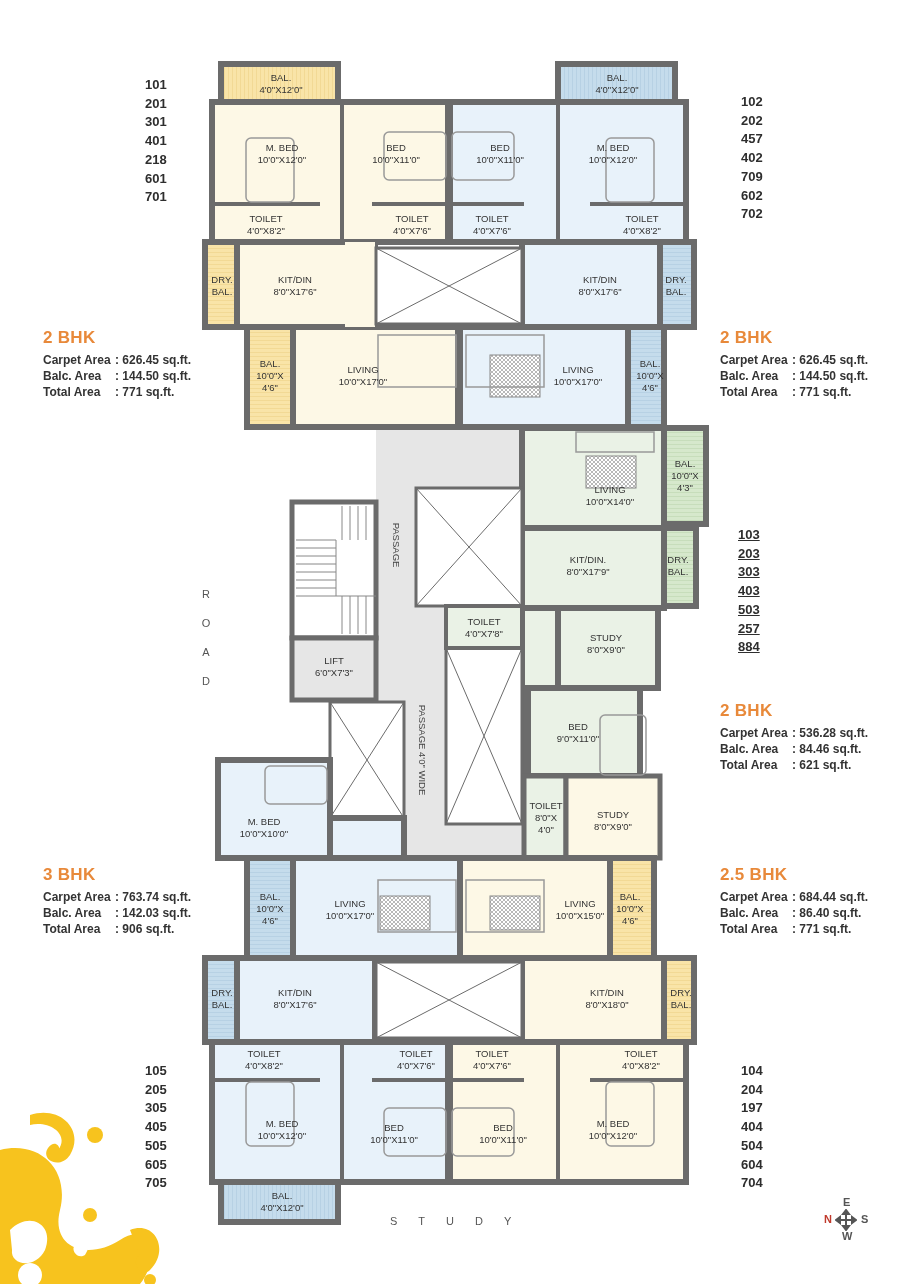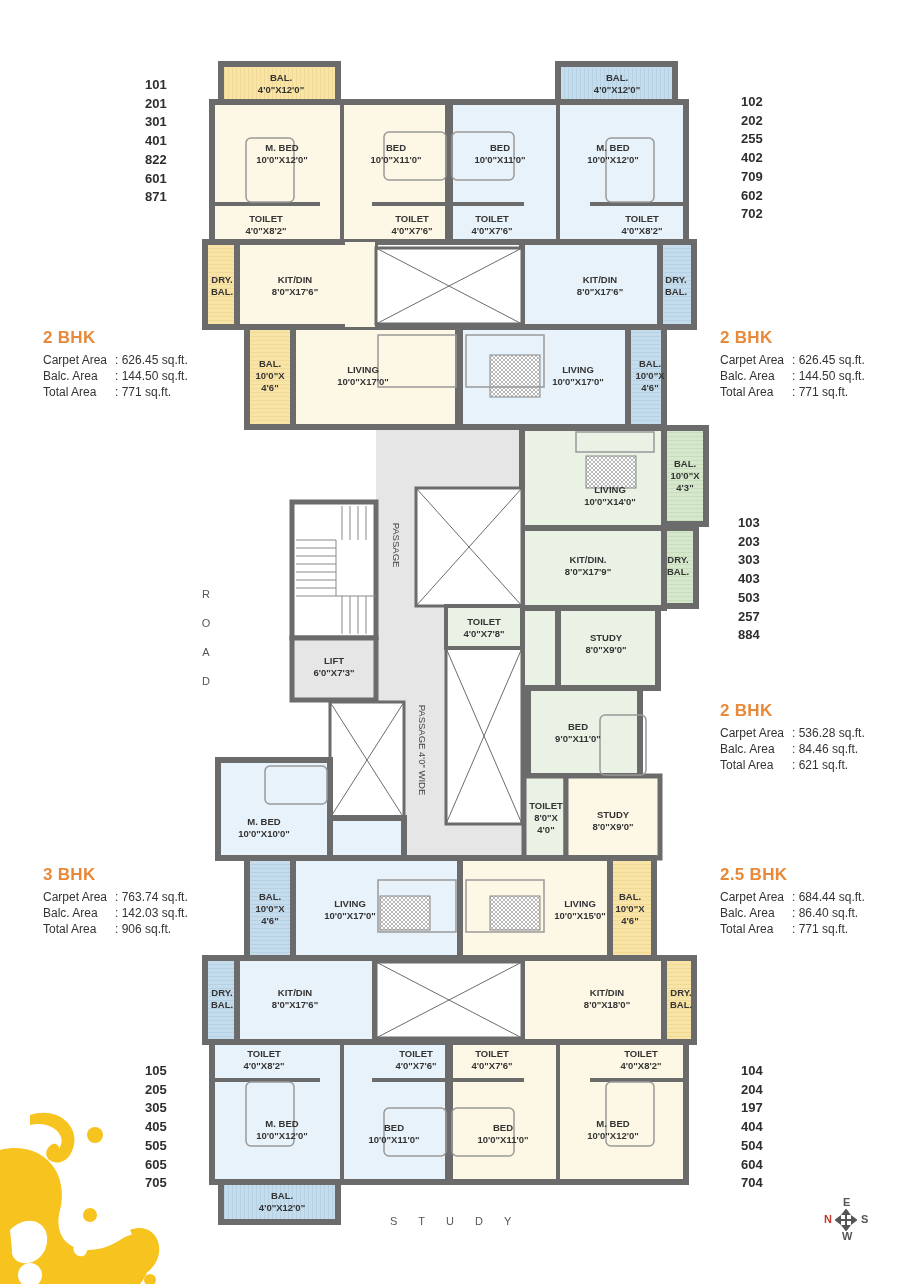--- a/index.html
+++ b/index.html
@@ -1,23 +1,23 @@
 <!DOCTYPE html>
 <html><head>
 <meta charset="utf-8">
 <style>
   html,body{margin:0;padding:0;background:#fff;}
   body{width:909px;height:1284px;position:relative;overflow:hidden;font-family:"Liberation Sans",sans-serif;color:#333;}
   .abs{position:absolute;}
   .unitnums{position:absolute;font-weight:bold;font-size:13px;line-height:18.7px;color:#2e2e2e;}
   .info{position:absolute;font-size:12px;line-height:16px;color:#333;}
   .info .ttl{font-size:17px;font-weight:bold;color:#e8893a;margin-bottom:6px;letter-spacing:0.3px;}
-  .info .row{display:flex;}
+  .info .row{display:flex;font-weight:bold;}
   .info .lbl{width:72px;}
-  .rlabel{position:absolute;font-size:9.5px;line-height:12px;text-align:center;color:#333;white-space:pre-line;transform:translate(-50%,-50%);font-weight:bold;}
+  .rlabel{position:absolute;font-size:9.5px;line-height:12px;text-align:center;color:#333;white-space:pre-line;transform:translate(-50%,-50%);}
   .road-v{position:absolute;left:200px;top:580px;font-size:11px;color:#555;letter-spacing:0;width:12px;line-height:29px;text-align:center;}
   .road-h{position:absolute;top:1215px;left:390px;font-size:11px;color:#555;letter-spacing:21px;}
   .compass{position:absolute;left:820px;top:1196px;width:60px;height:50px;}
   .compass span{position:absolute;font-size:11px;font-weight:bold;color:#555;}
 </style>
 </head>
 <body>
 
 <svg class="abs" style="left:0;top:1110px" width="170" height="174" viewBox="0 0 170 174">
   <g fill="#f7c31e">
@@ -33,34 +33,34 @@
     <circle cx="30" cy="165" r="12"></circle>
     <path d="M70 120 C85 115 95 130 85 145 C78 150 70 140 75 135 Z"></path>
   </g>
 </svg>
 
 <div class="unitnums" style="left:145px;top:76px;">
   <div>101</div>
   <div>201</div>
   <div>301</div>
   <div>401</div>
-  <div>822</div>
+  <div>218</div>
   <div>601</div>
-  <div>871</div>
+  <div>701</div>
 </div>
 <div class="unitnums" style="left:741px;top:93px;">
   <div>102</div>
   <div>202</div>
-  <div>255</div>
+  <div>457</div>
   <div>402</div>
   <div>709</div>
   <div>602</div>
   <div>702</div>
 </div>
-<div class="unitnums" style="left:738px;top:514px;">
+<div class="unitnums" style="left:738px;top:526px;text-decoration:underline;">
   <div>103</div>
   <div>203</div>
   <div>303</div>
   <div>403</div>
   <div>503</div>
   <div>257</div>
   <div>884</div>
 </div>
 <div class="unitnums" style="left:145px;top:1062px;">
   <div>105</div>

